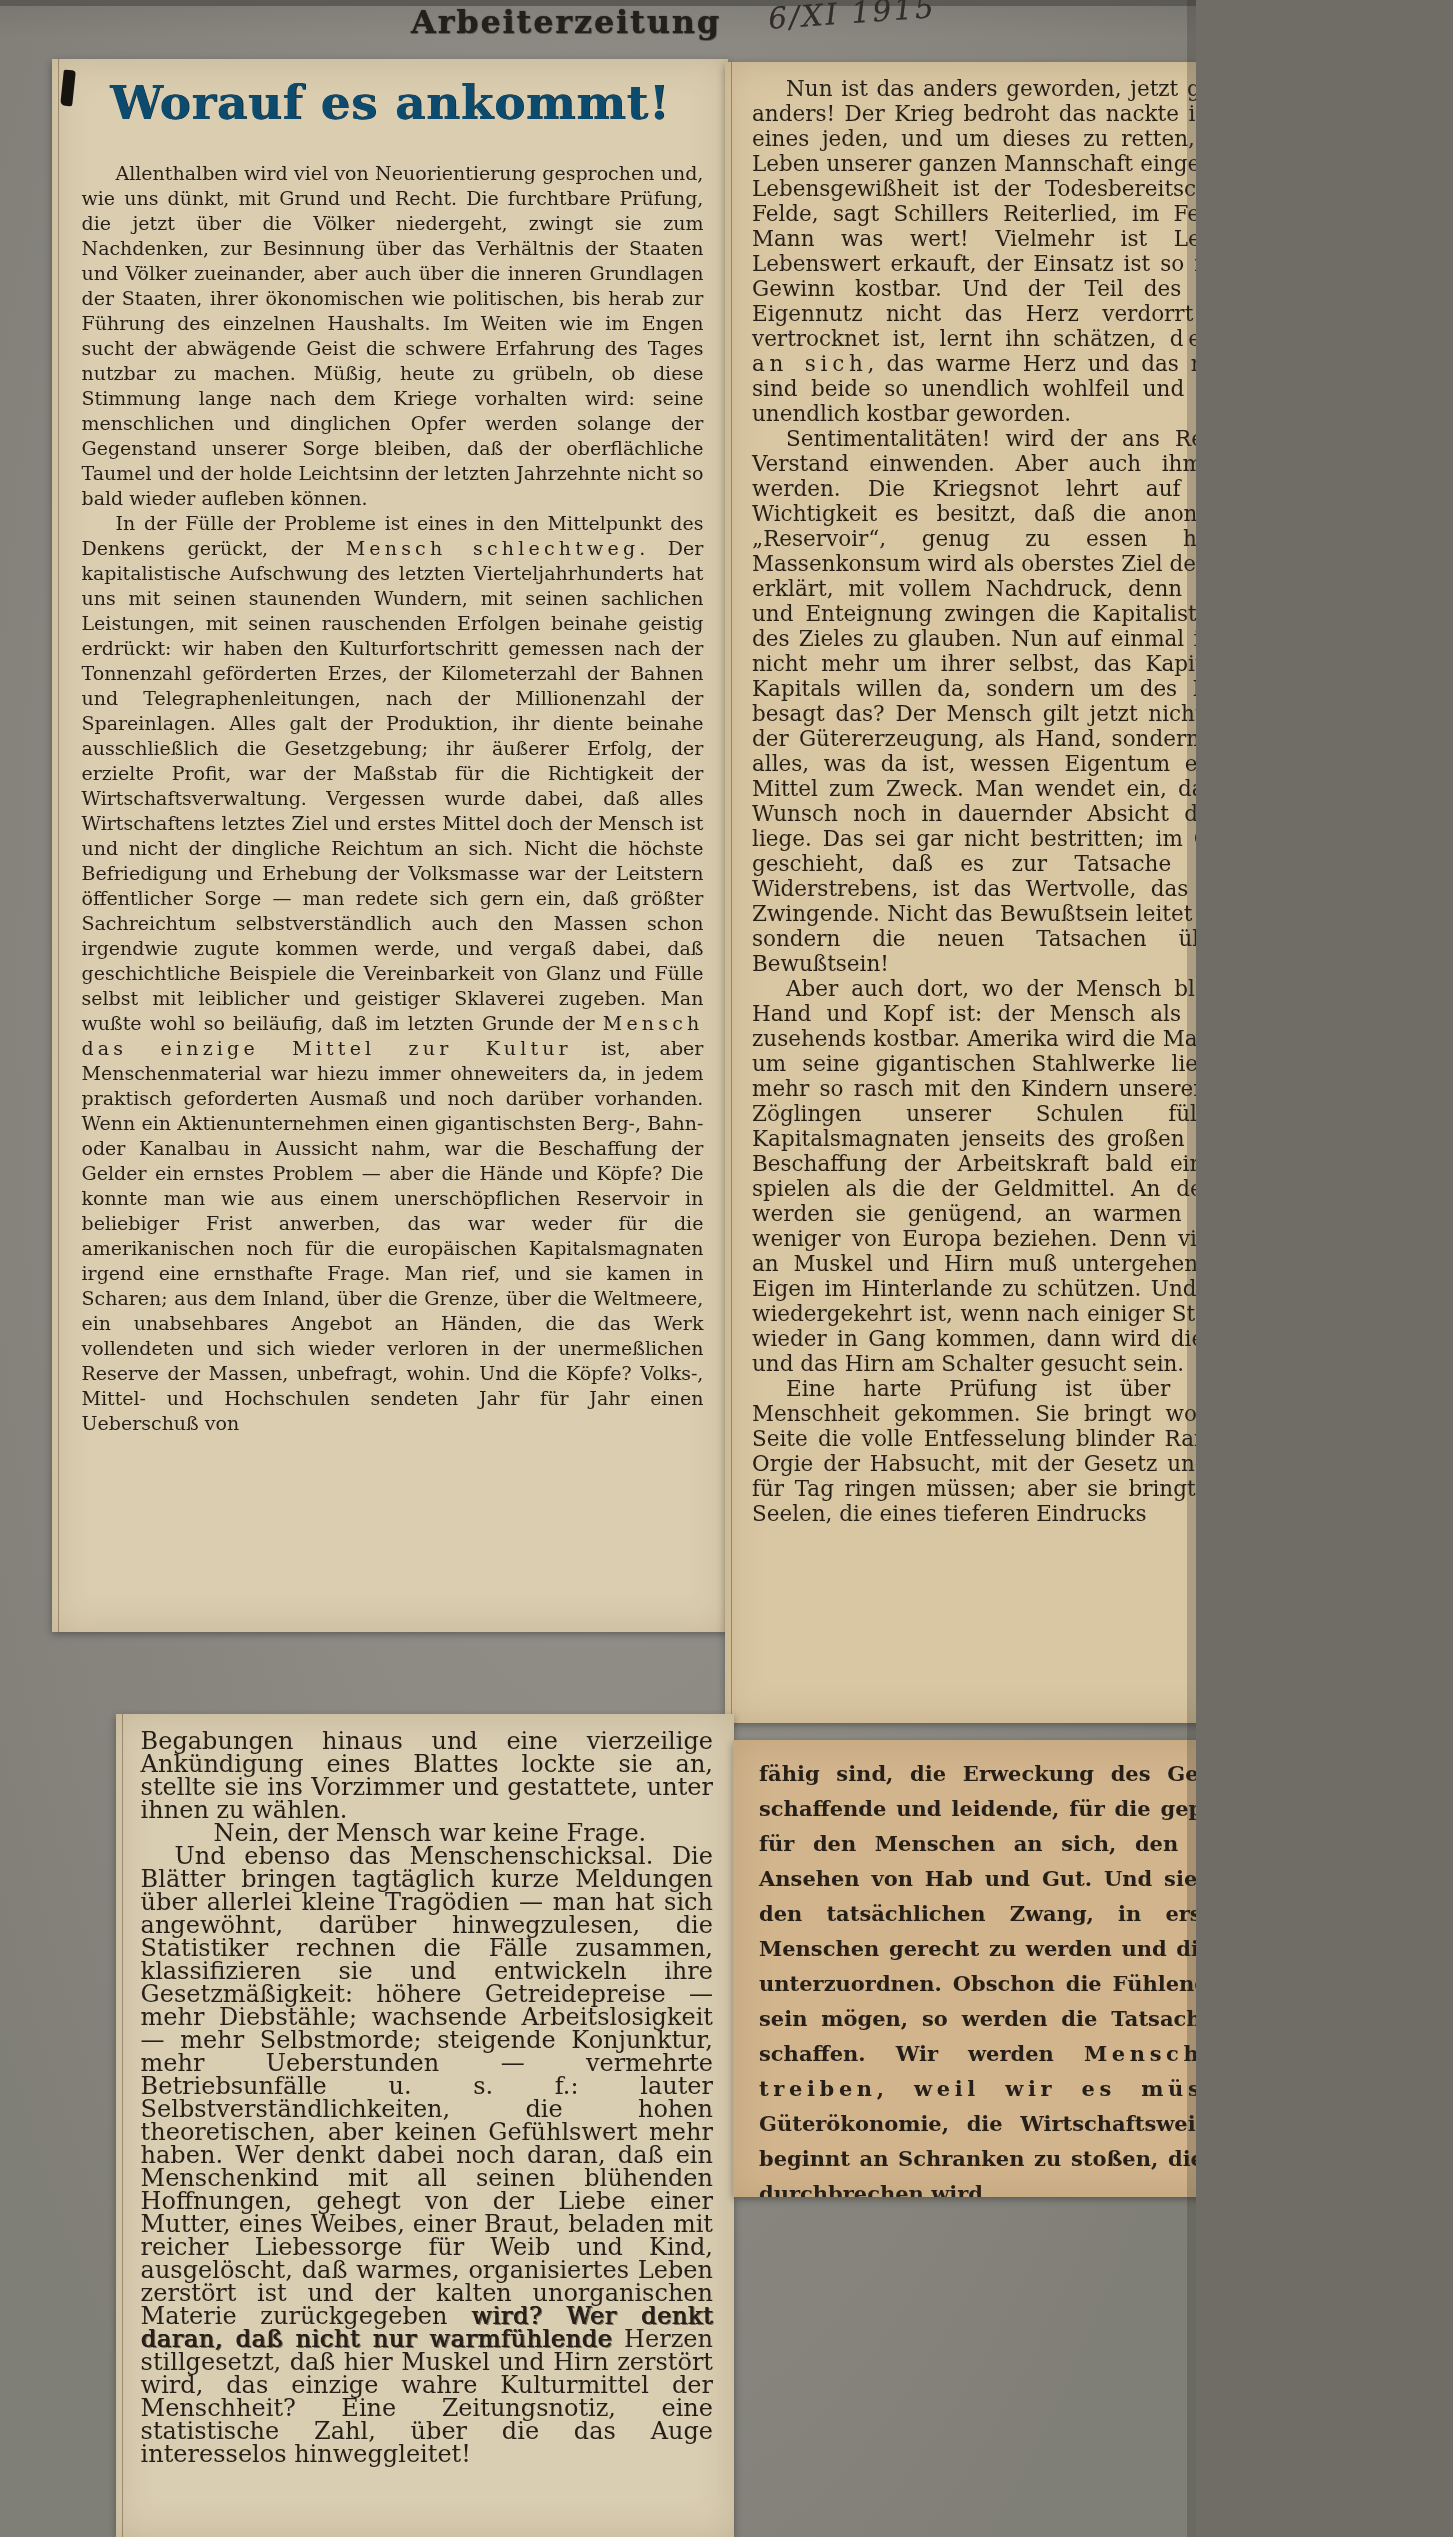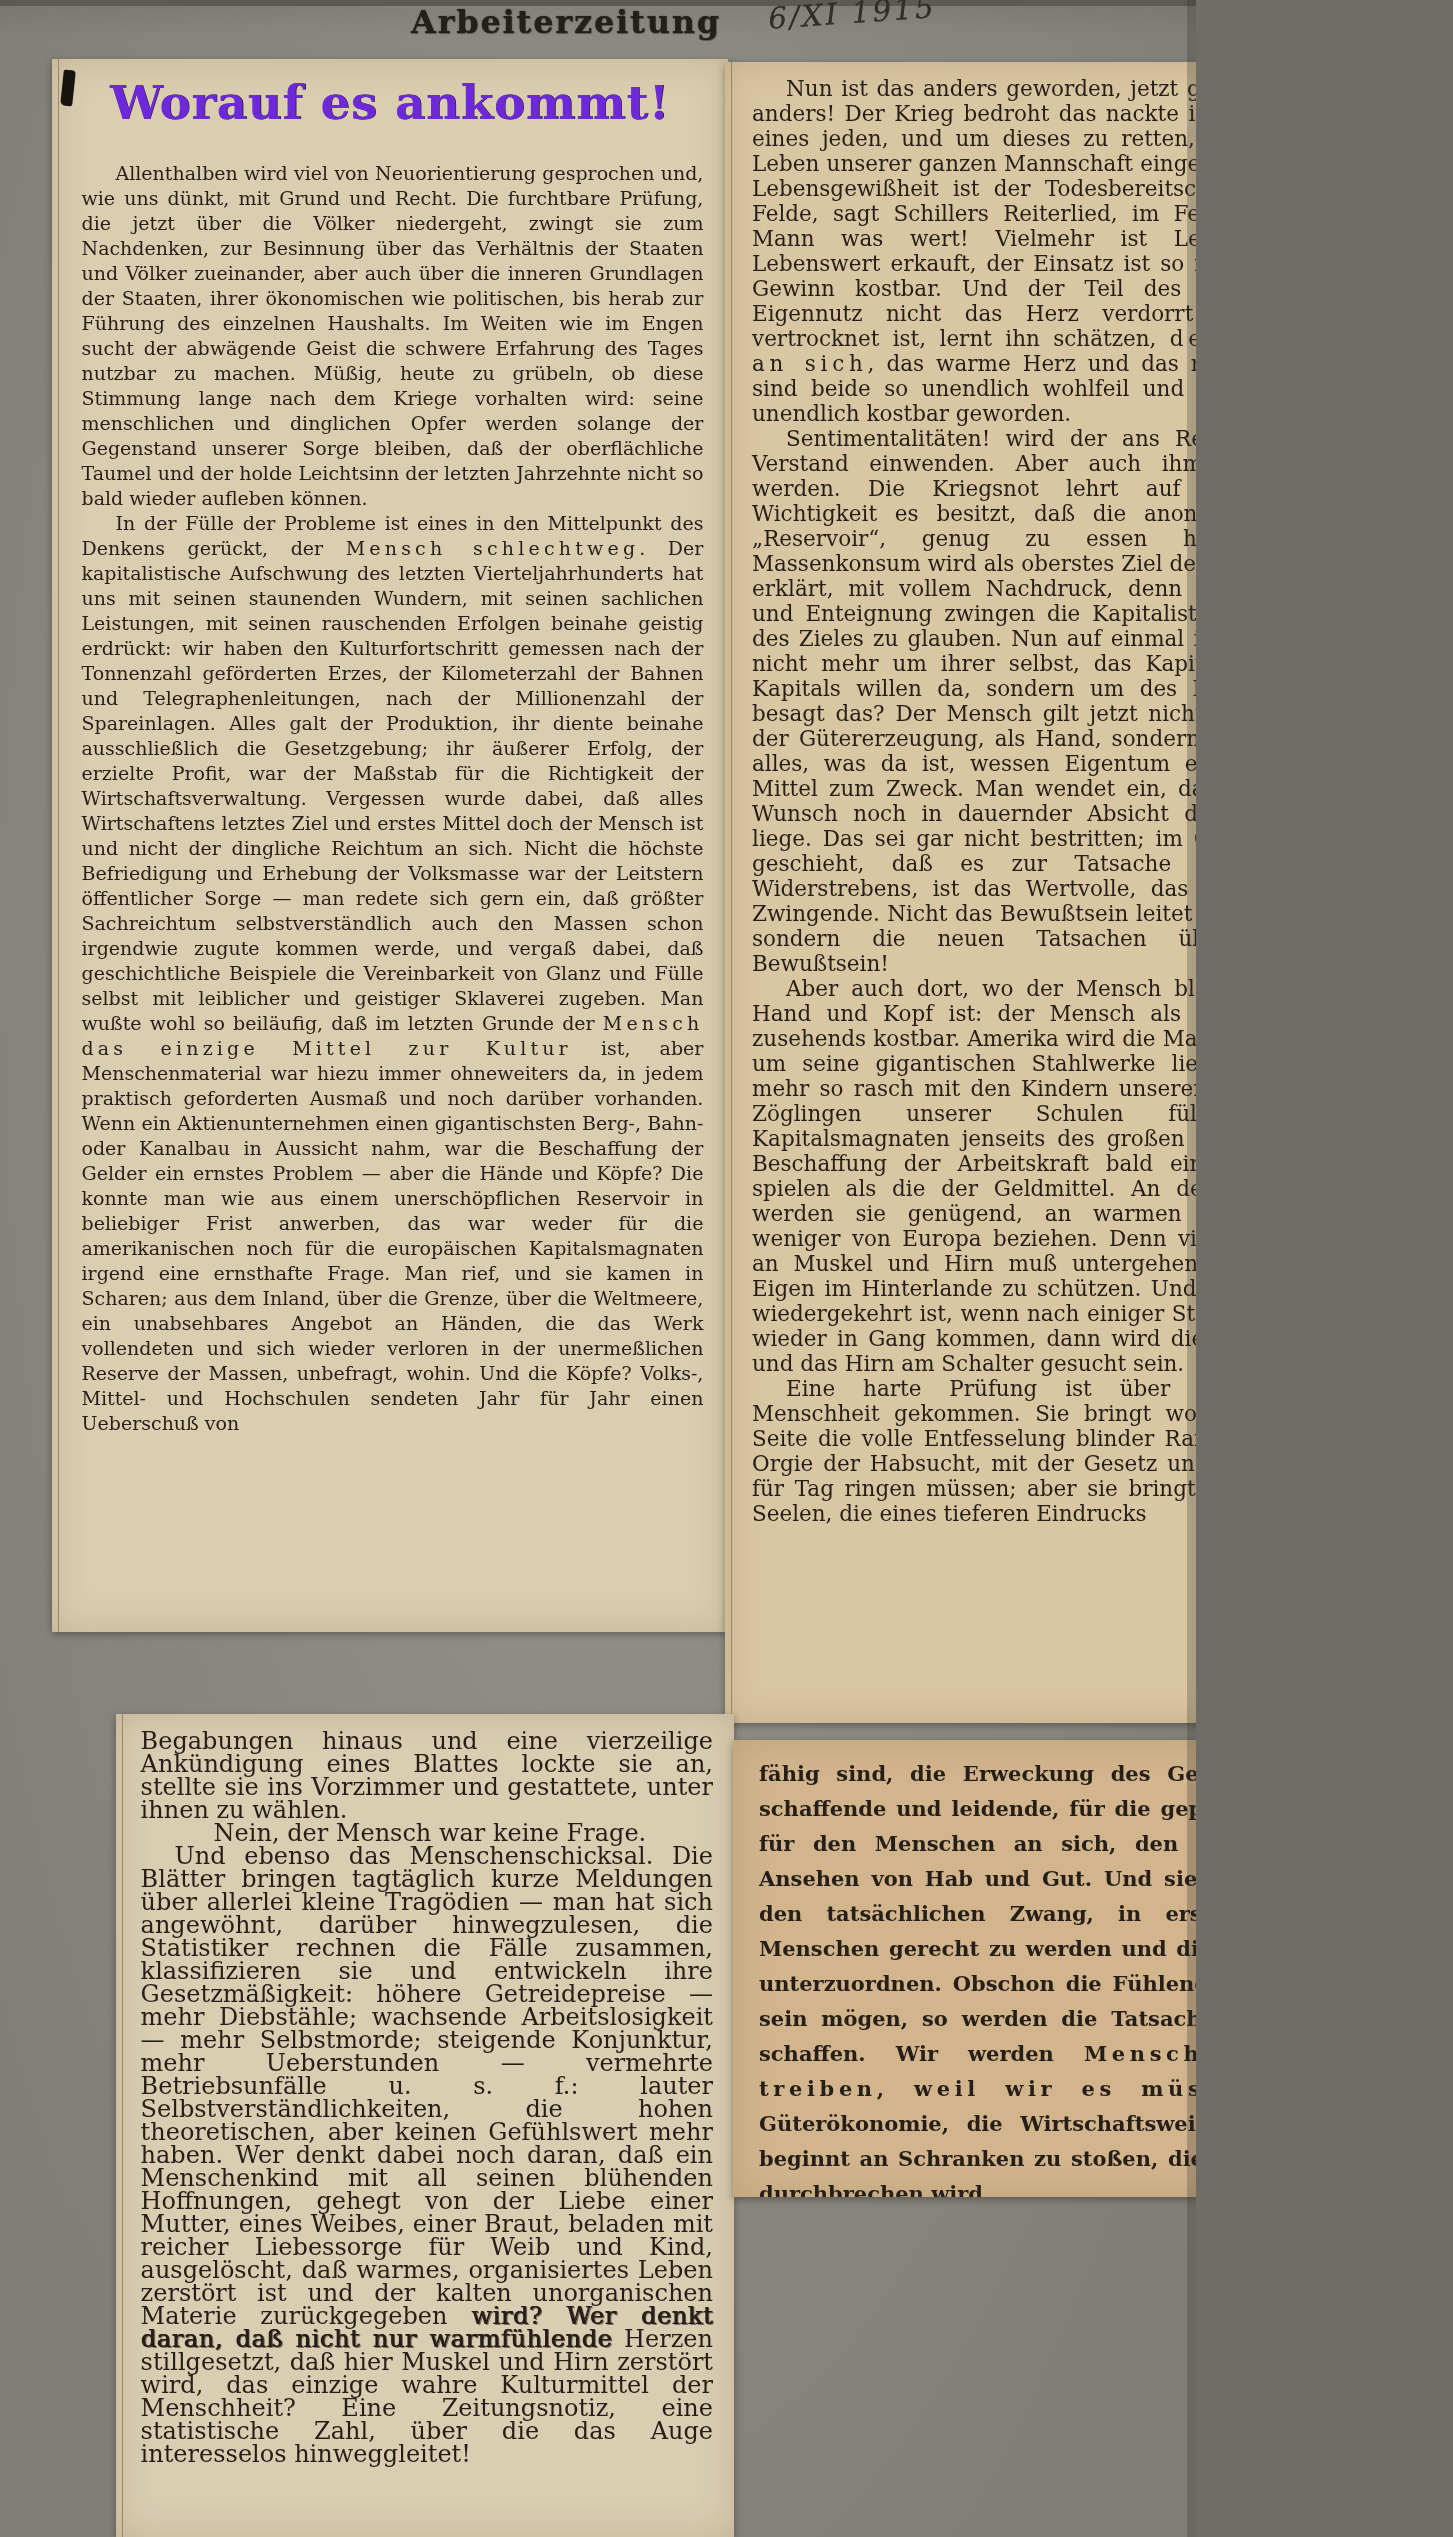--- a/index.html
+++ b/index.html
@@ -48,21 +48,21 @@
   .clip4{left:733px;top:1740px;width:684px;height:457px;background:#d2b58d;}
 
   .ink-mark{
     position:absolute;left:9.8px;top:11px;width:12.3px;height:36px;
     background:#17130f;transform:rotate(6deg);border-radius:1.8px 3.7px 2.5px 4.9px;
   }
 
   .title{
     margin:16px 18.5px 11px 18.5px;
     font-size:47px;font-weight:bold;text-align:center;
-    letter-spacing:0.6px;color:#6d28d9;
+    letter-spacing:0.6px;color:#0c4a6e;
     text-shadow:0.6px 0 0 #1f1913;
   }
 
   .coltext{text-align:justify;}
   .clip1 .coltext{padding:2.5px 24.6px 12.3px 29.5px;font-size:19px;line-height:25px;margin-top:28px;}
   .clip2 .coltext{padding:13.5px 24.6px 12.3px 27px;font-size:21.5px;line-height:25px;}
   .clip3 .coltext{padding:16px 21px 12.3px 24.6px;font-size:24px;line-height:23px;}
   .clip4 .coltext{padding:16px 23.4px 12.3px 26px;font-size:21px;line-height:35px;font-weight:bold;}
 
   .coltext p{margin:0;text-indent:34px;}

